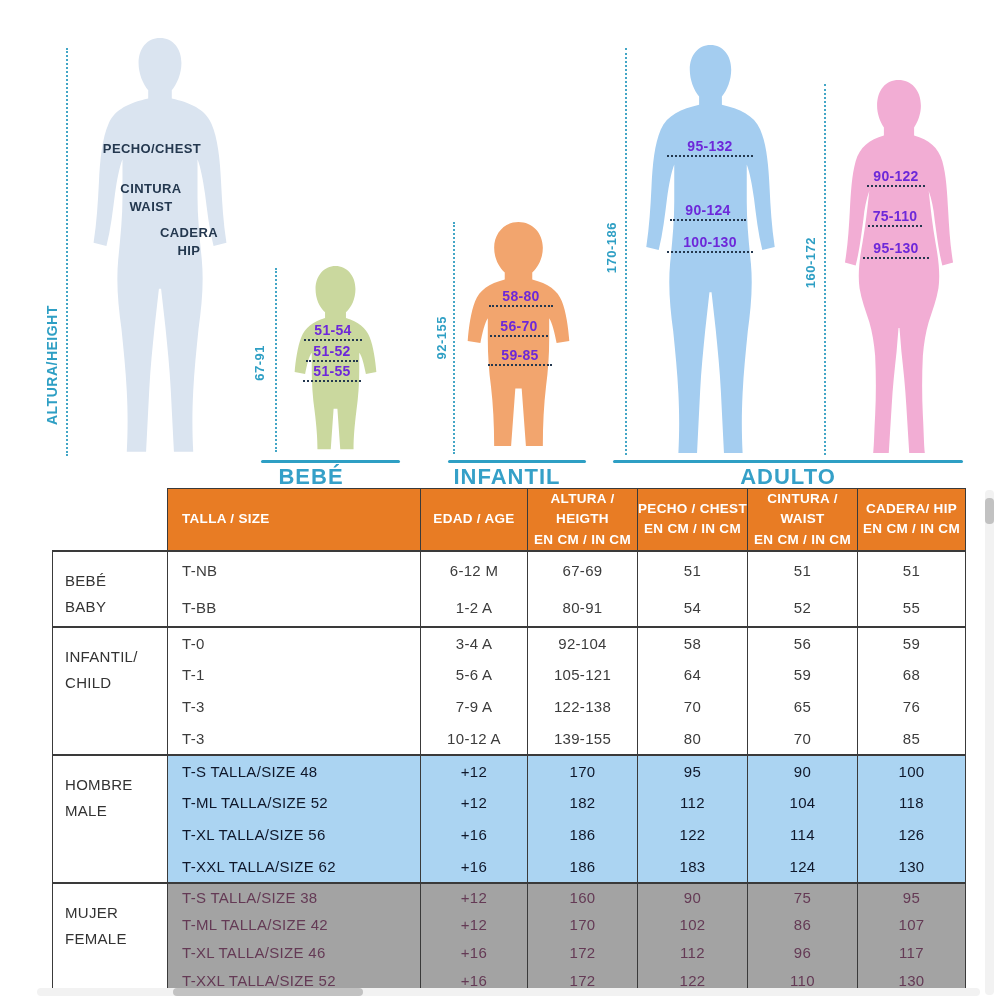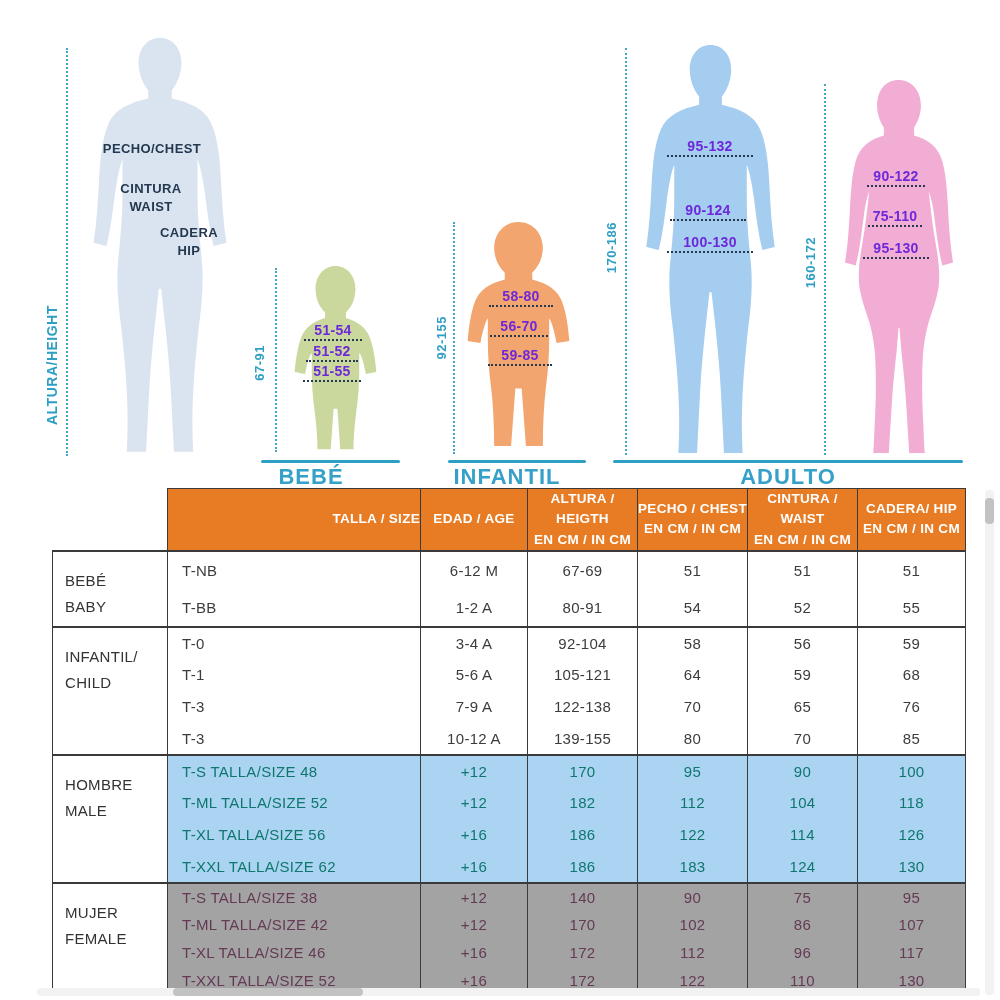--- a/index.html
+++ b/index.html
@@ -34,21 +34,21 @@
   th.hcell{background:#e87c24;color:#fff;font-size:13.5px;font-weight:bold;
            border:1px solid #3a3a3a;line-height:1.5;text-align:center;letter-spacing:.3px;}
   th.spacer{background:#fff;border:none;}
   td{border-left:1px solid #3a3a3a;border-right:1px solid #3a3a3a;
      font-size:15px;color:#3c3c3c;text-align:center;letter-spacing:.3px;}
   td.group{background:#fff;vertical-align:top;padding-top:16px;text-align:left;
            padding-left:12px;font-size:15px;color:#333;line-height:1.75;border:1px solid #3a3a3a;}
   td.name{text-align:left;padding-left:14px;}
   tr.sec-start td{border-top:2px solid #3a3a3a;}
   tr.last td{border-bottom:2px solid #3a3a3a;}
-  tbody.sec-male td{background:#abd4f2;color:#0f766e;}
+  tbody.sec-male td{background:#abd4f2;color:#0f172a;}
   tbody.sec-female td{background:#a3a3a3;color:#643a55;}
   tbody.sec-male td.group, tbody.sec-female td.group{background:#fff;color:#333;}
   .h38{height:38px;} .h32{height:32px;margin-top:16px;} .h28{height:28px;}
   .hrow{height:54px;}
 
   
   .hscroll{position:absolute;left:37px;top:988px;width:943px;height:8px;background:#f2f2f2;border-radius:4px;}
   .hscroll .thumb{position:absolute;left:136px;top:0;width:190px;height:8px;background:#c2c2c2;border-radius:4px;}
   .vscroll{position:absolute;left:985px;top:490px;width:9px;height:505px;background:#f2f2f2;border-radius:4px;}
   .vscroll .thumb{position:absolute;left:0;top:8px;width:9px;height:26px;background:#c2c2c2;border-radius:4px;}
@@ -145,21 +145,21 @@
           <col style="width:253px">
           <col style="width:107px">
         <col style="width:110px">
           <col style="width:110px">
           <col style="width:110px">
           <col style="width:108px">
       </colgroup>
       <thead>
         <tr class="hrow">
           <th class="spacer"></th>
-          <th class="hcell" style="text-align:right;padding-left:14px;">
+          <th class="hcell" style="text-align:left;padding-left:14px;">
             <div>TALLA / SIZE</div>
           </th>
           <th class="hcell">
             <div>EDAD / AGE</div>
           </th>
           <th class="hcell">
             <div>ALTURA / HEIGTH</div>
             <div>EN CM / IN CM</div>
           </th>
           <th class="hcell">
@@ -279,21 +279,21 @@
       </tbody>
 
       <tbody class="sec-female">
         <tr class="h28 sec-start">
           <td class="group" rowspan="4">
             <div>MUJER</div>
             <div>FEMALE</div>
           </td>
           <td class="name">T-S TALLA/SIZE 38</td>
           <td>+12</td>
-          <td>140</td>
+          <td>160</td>
           <td>90</td>
           <td>75</td>
           <td>95</td>
         </tr>
         <tr class="h28">
           <td class="name">T-ML TALLA/SIZE 42</td>
           <td>+12</td>
           <td>170</td>
           <td>102</td>
           <td>86</td>

